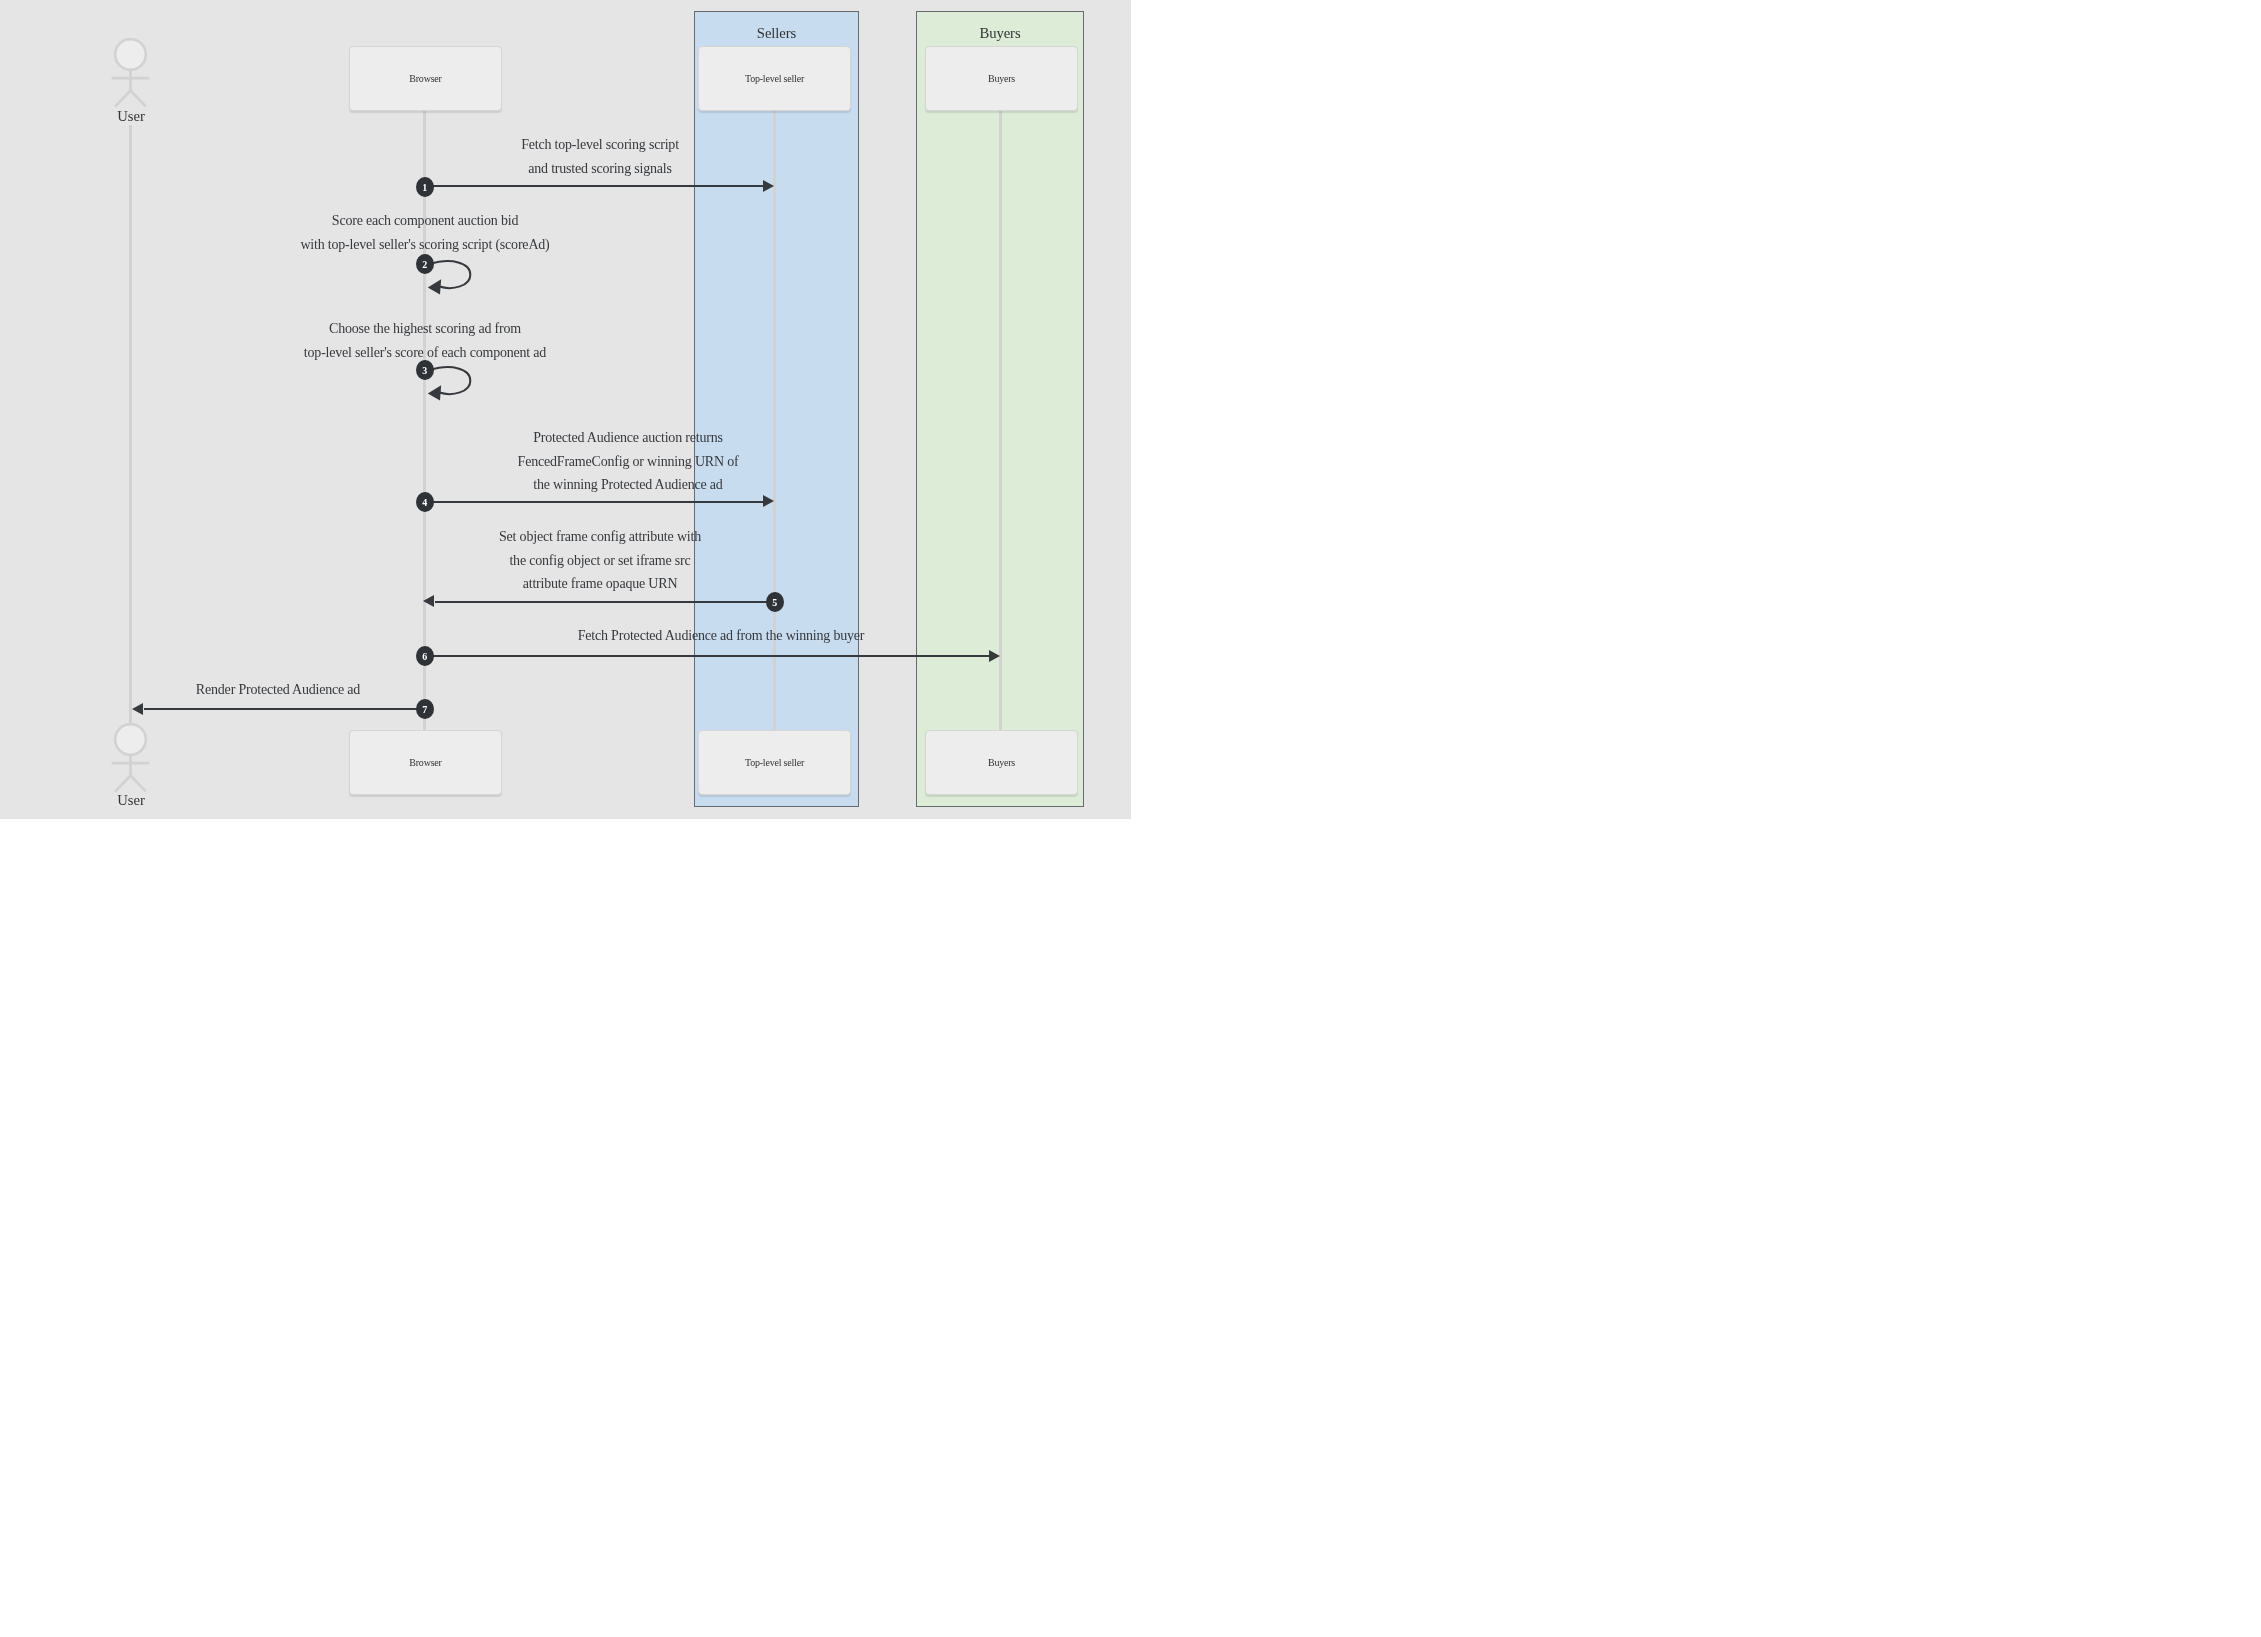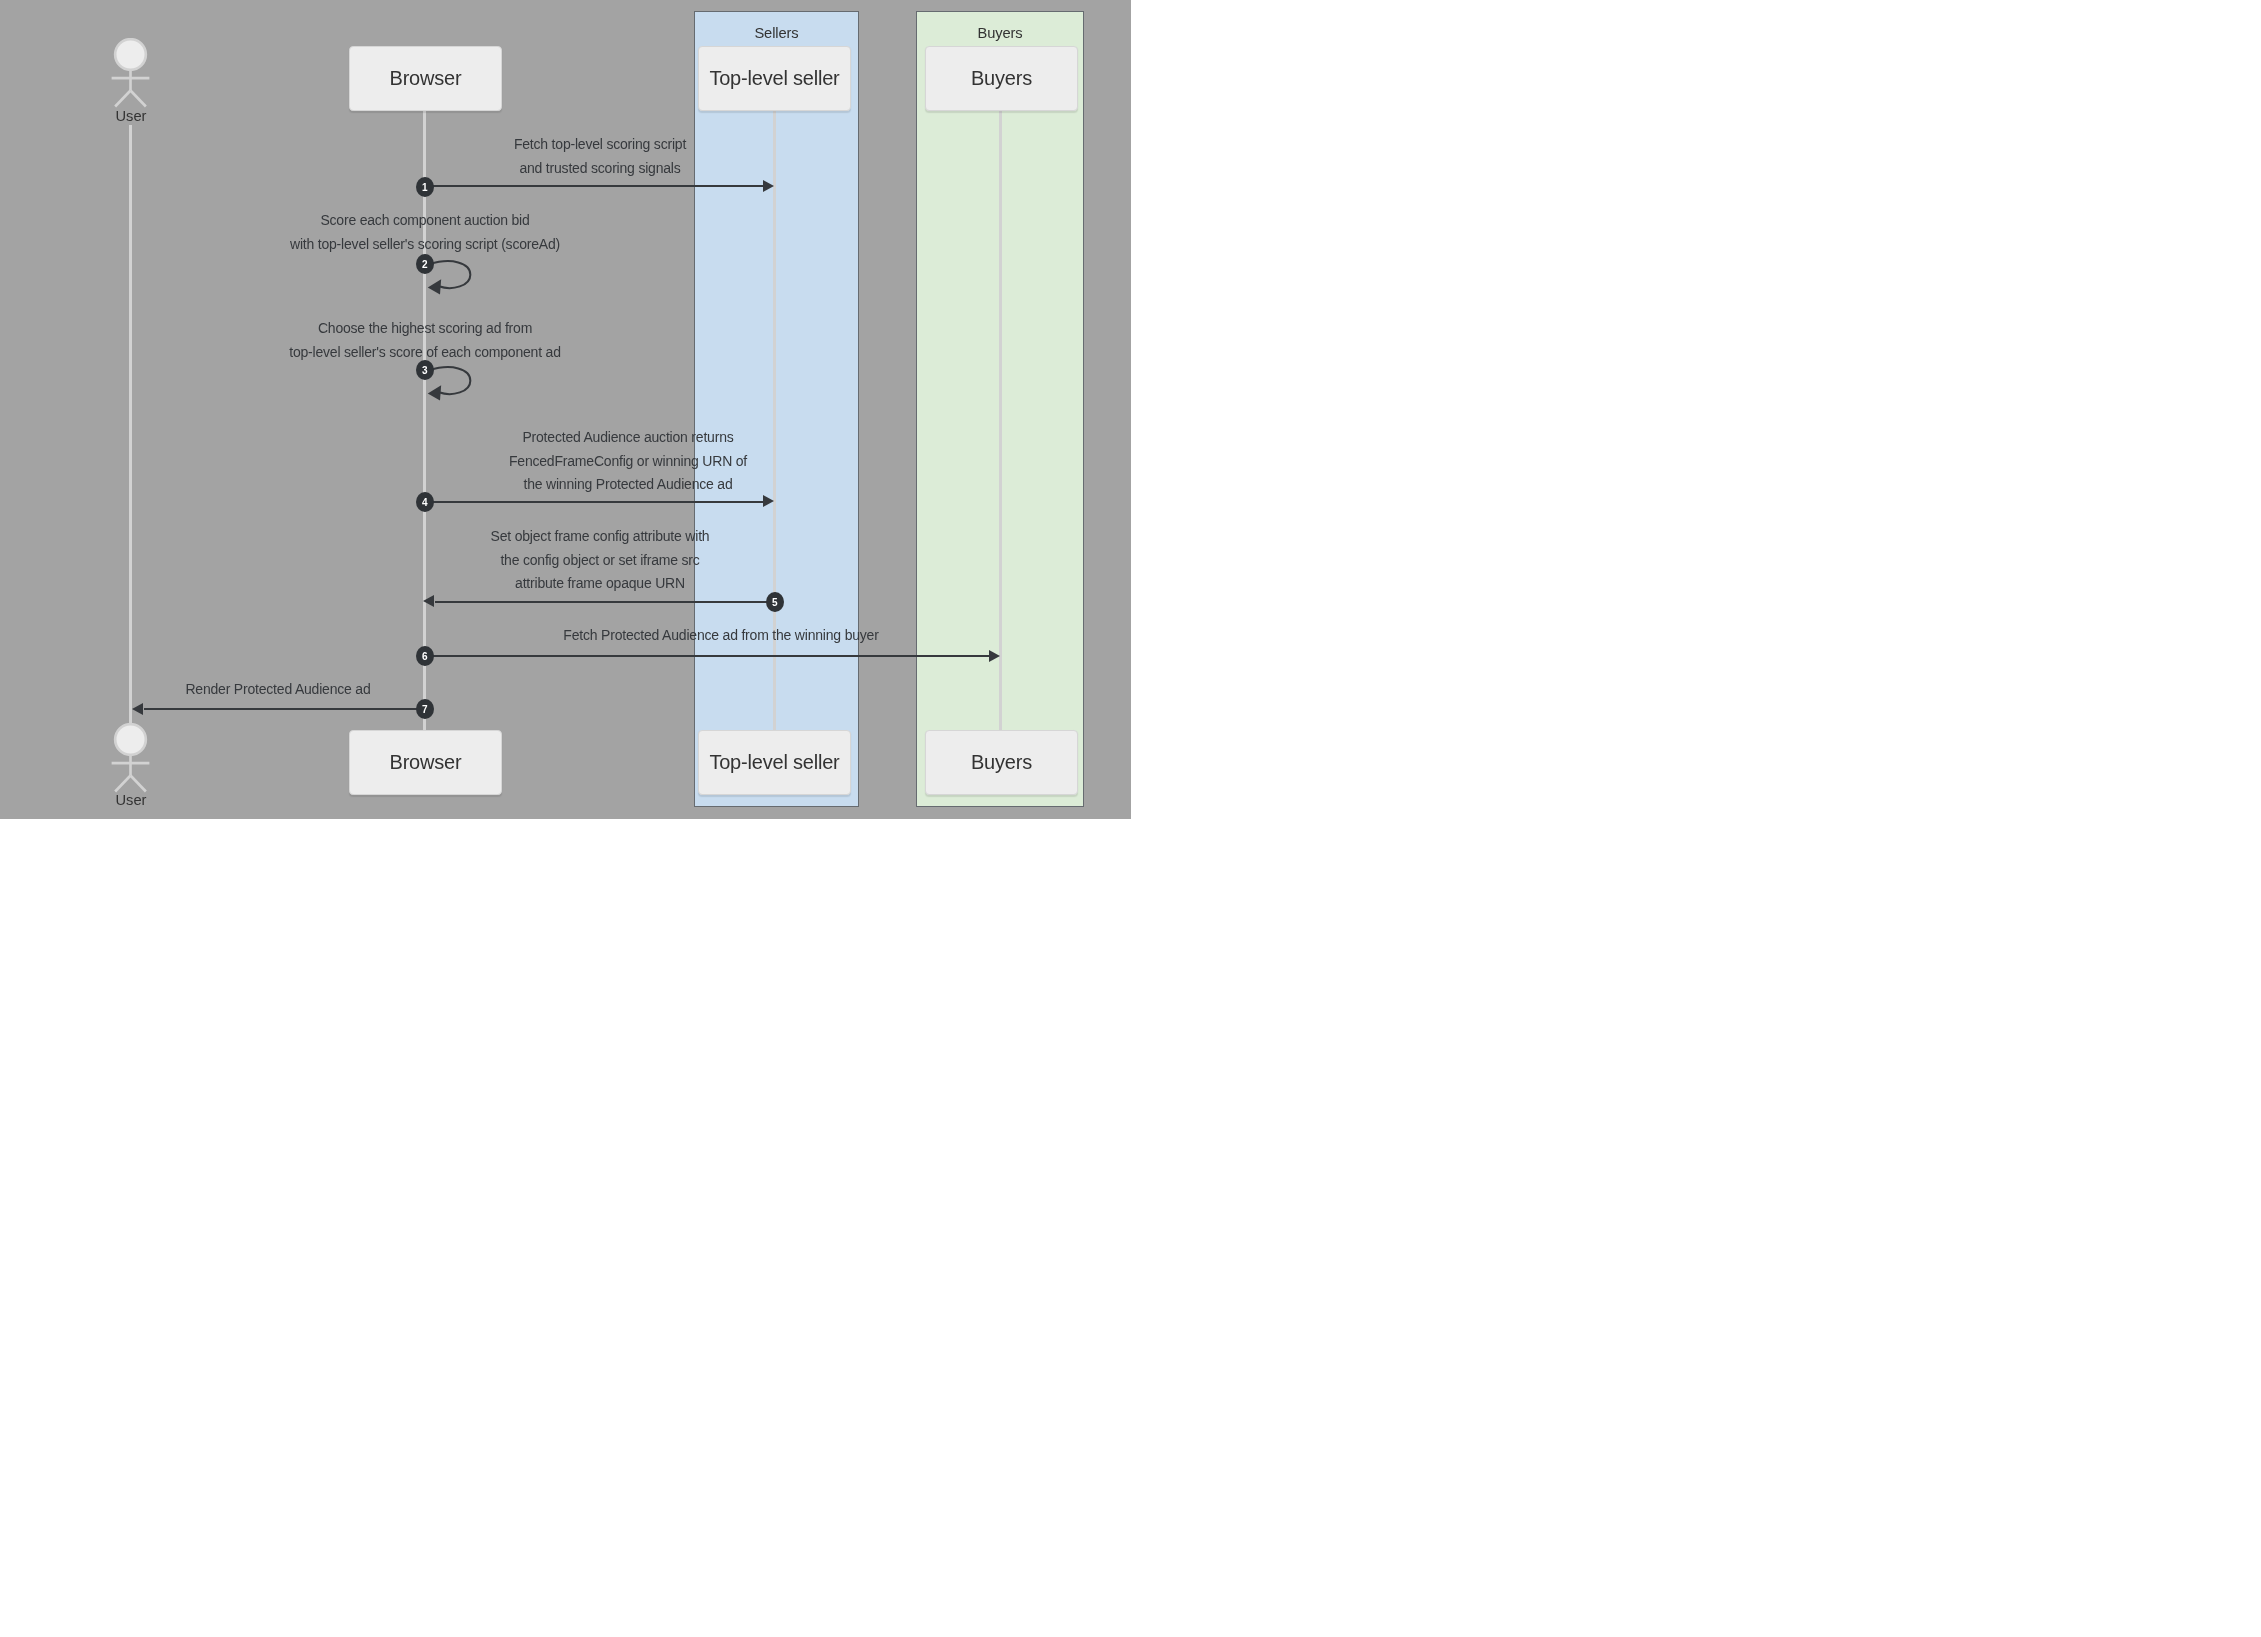--- a/index.html
+++ b/index.html
@@ -8,35 +8,35 @@
     --box-fill:#ededed;
     --box-border:#d6d6d6;
     --band-border:#666b70;
     --blue:#c8dcef;
     --green:#dcecd7;
     --badge:#2f3337;
     --ink:#333333;
   }
   html,body{margin:0;padding:0;background:#ffffff;}
   body{font-family:"Liberation Sans","DejaVu Sans",sans-serif;color:var(--ink);}
-  .stage{position:relative;width:1131px;height:819px;background:#a3a3a3;overflow:hidden;}
+  .stage{position:relative;width:1131px;height:819px;background:#e5e5e5;overflow:hidden;font-family:Liberation Serif, serif;}
 
   .band{position:absolute;top:11.2px;height:796px;z-index:0;border:1.2px solid var(--band-border);box-sizing:border-box;}
   .band.sellers{left:694px;width:165px;background:var(--blue);}
   .band.buyers{left:916px;width:168px;background:var(--green);}
   .band-title{position:absolute;top:13px;left:0;width:100%;text-align:center;
     font-size:14.7px;letter-spacing:-0.1px;color:var(--ink);}
 
   .lifeline{position:absolute;width:2.9px;background:var(--lifeline);z-index:1;}
 
   .abox{position:absolute;width:153px;height:65px;background:var(--box-fill);
     border:1.2px solid var(--box-border);border-radius:4.1px;box-sizing:border-box;
     display:flex;align-items:center;justify-content:center;z-index:2;
     box-shadow:0 1.2px 1.2px rgba(0,0,0,0.10);}
-  .abox .lbl{font-size:20px;letter-spacing:-0.2px;color:var(--ink);white-space:nowrap;}
+  .abox .lbl{font-size:10px;letter-spacing:-0.2px;color:var(--ink);white-space:nowrap;}
 
   .actor{position:absolute;z-index:2;}
   .actor-label{position:absolute;left:72px;width:118px;text-align:center;
     font-size:14.7px;color:var(--ink);z-index:2;}
 
   .msg{position:absolute;transform:translateX(-50%);text-align:center;z-index:3;}
   .msg .ln{display:block;white-space:nowrap;font-size:14px;line-height:23.6px;
     letter-spacing:-0.2px;color:var(--arrow);}
 
   .aline{position:absolute;height:2.1px;background:var(--arrow);z-index:3;}

